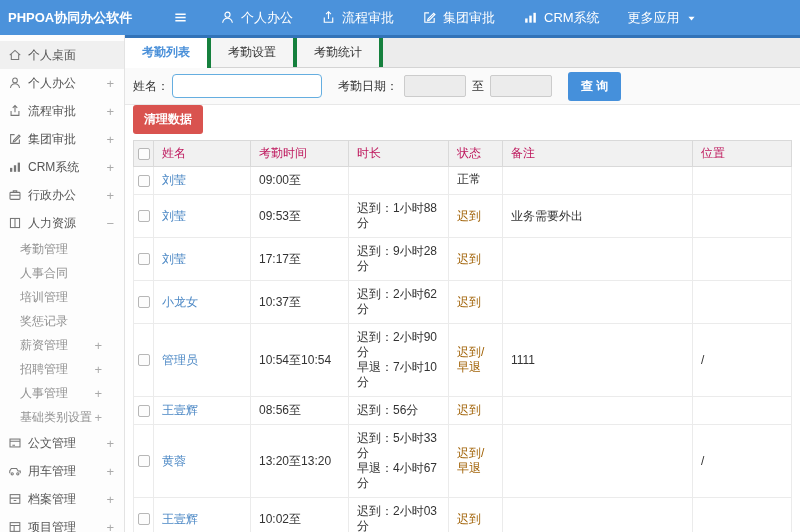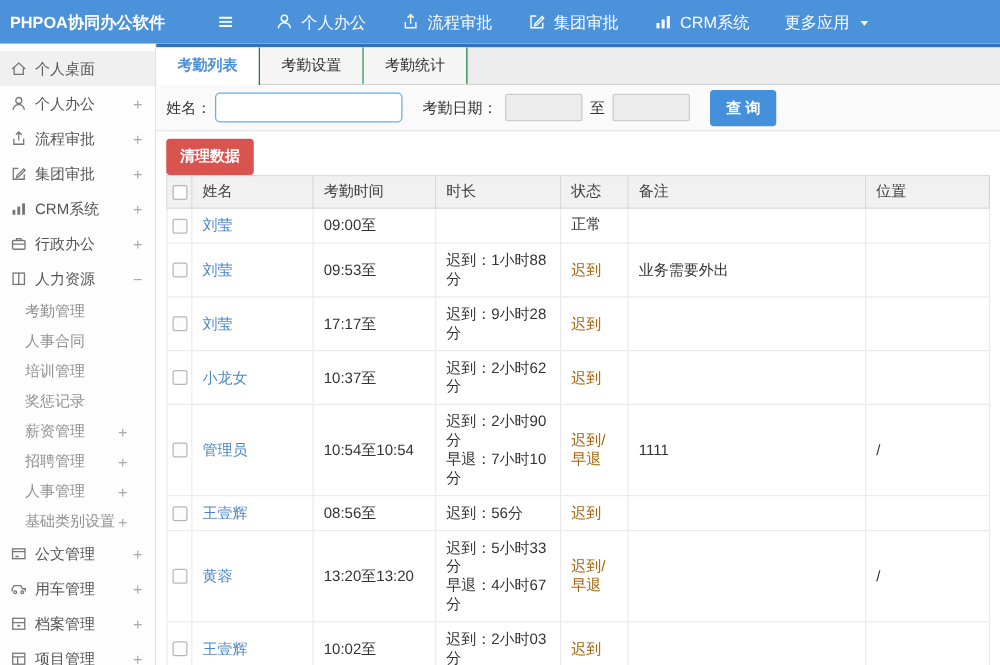--- a/index.html
+++ b/index.html
@@ -26,45 +26,45 @@
   .side-item .lbl { white-space:nowrap; overflow:hidden; }
   .side-item .expand { margin-left:auto; color:#aaa; font-size:13px; }
   .side-item.sub { height:24px; padding-left:20px; color:#919191; }
   .side-item.sub .expand { margin-right:12px; }
 
   .content { flex:1; min-width:0; display:flex; flex-direction:column; background:#fff; border-top:3px solid #3273b8; }
 
   
   .tabbar { display:flex; background:#ececec; border-bottom:1px solid #d4d4d4; height:30px; flex:none; }
   .tab { line-height:29px; padding:0 17px; font-size:12px; color:#333; background:#f5f5f5;
-         border-right:1px solid #15803d; cursor:pointer; white-space:nowrap; }
+         border-right:4px solid #15803d; cursor:pointer; white-space:nowrap; }
   .tab.active { background:#fff; color:#4a90d9; font-weight:bold; height:30px; }
 
   
   .filterbar { height:37px; flex:none; display:flex; align-items:center; padding:0 8px;
                background:#fafafa; border-bottom:1px solid #e8e8e8; }
   .flabel { color:#333; white-space:nowrap; }
   .name-input { width:150px; height:24px; border:1px solid #65aee0; border-radius:4px;
                 margin-left:3px; padding:0 6px; font-size:12px; outline:none; background:#fff; }
   .date-label { margin-left:16px; }
   .date-input { width:62px; height:22px; border:1px solid #ccc; border-radius:2px; background:#ececec;
                 margin:0 6px; padding:0 4px; font-size:12px; outline:none; }
   .btn { border:none; color:#fff; font-size:12px; font-weight:bold; border-radius:3px;
          cursor:pointer; font-family:inherit; }
   .btn-search { background:#4590db; padding:6px 13px; margin-left:10px; white-space:nowrap; }
 
   
-  .actionbar { height:35px; flex:none; display:flex; align-items:flex-end; gap:28px; padding:0 8px; }
+  .actionbar { height:35px; flex:none; display:flex; align-items:flex-start; gap:28px; padding:0 8px; }
   .btn-danger { background:#d9534f; padding:6px 11px; }
   .btn-info   { background:#5bc0de; padding:6px 11px; }
 
   
   table { border-collapse:collapse; table-layout:fixed; width:calc(100% - 16px); margin:0 8px; font-size:12px; }
   th { background:#f1f1f1; border:1px solid #d9d9d9; text-align:left; font-weight:normal;
-       color:#404040; padding:4px 8px; height:15px; white-space:nowrap; }
+       color:#be185d; padding:4px 8px; height:15px; white-space:nowrap; }
   td { border:1px solid #ebebeb; padding:6px 8px; height:22px; vertical-align:middle;
        line-height:15px; overflow:hidden; }
   .cbcell { text-align:center; padding:4px 0; }
   .checkbox { display:inline-block; width:12px; height:12px; border:1px solid #b7b7b7;
               border-radius:2px; background:#fcfcfc; vertical-align:middle; cursor:pointer; }
   .name-link { color:#4c88c5; cursor:pointer; }
   .st-late { color:#a16207; }
   .st-normal { color:#333;font-family:Liberation Mono, monospace; }
 </style>
 </head>

